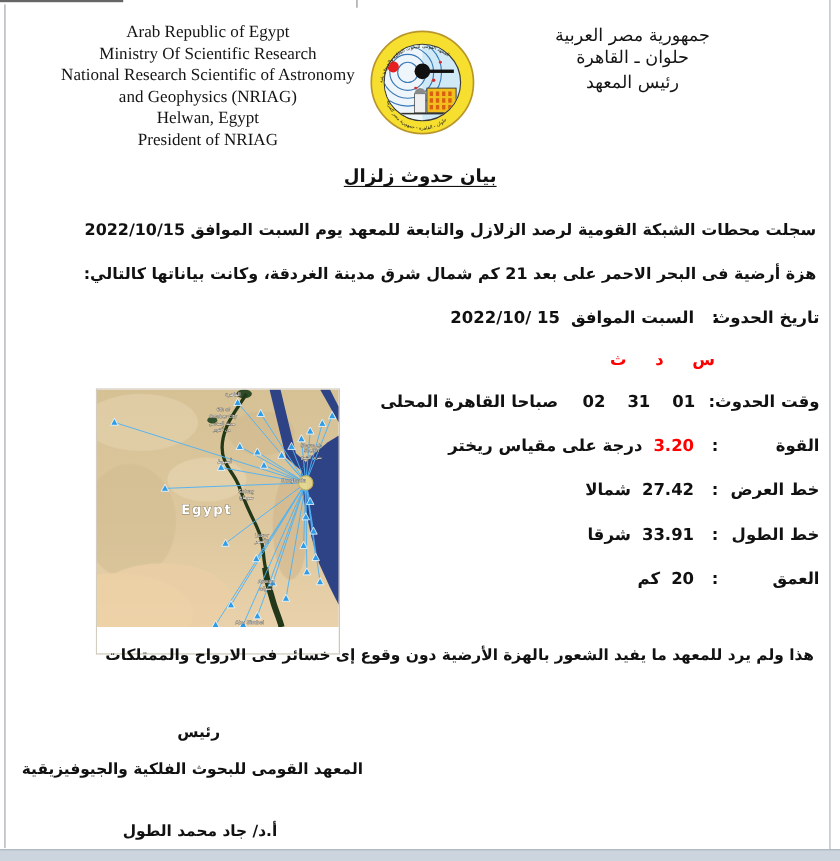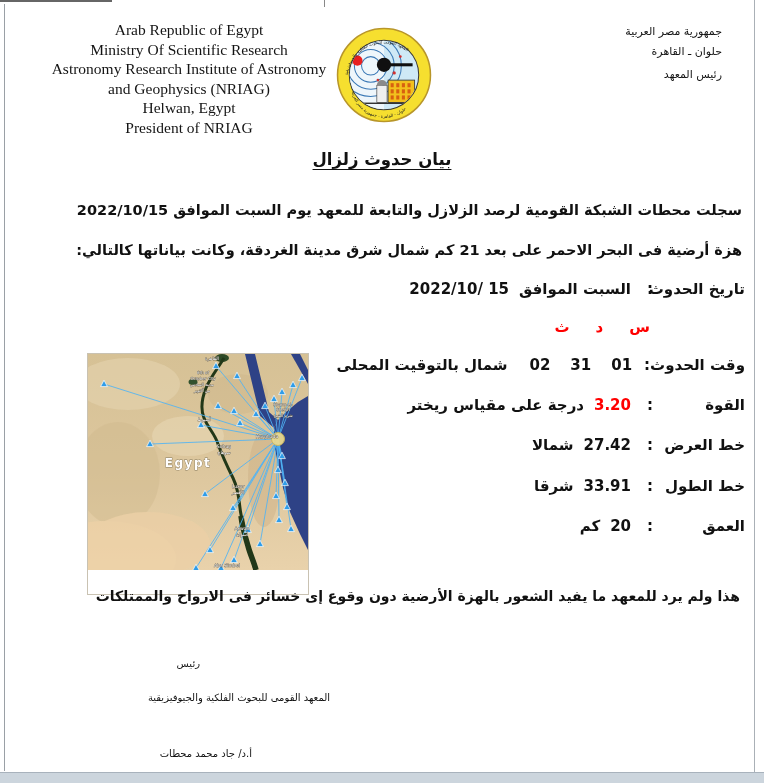--- a/index.html
+++ b/index.html
@@ -8,22 +8,22 @@
   
   .edge-left{position:absolute;left:4px;top:4px;width:1px;height:767px;background:#9aa0a6;}
   .edge-right{position:absolute;left:754px;top:0;width:1px;height:772px;background:#aab0b6;}
   .edge-topseg{position:absolute;left:0;top:0;width:112px;height:2px;background:#666;}
   .edge-tick{position:absolute;left:324px;top:0;width:1px;height:7px;background:#888;}
   .bottom-strip{position:absolute;left:0;top:772px;width:764px;height:11px;background:#ccd5dd;border-top:1px solid #a8b2bc;}
 
   
   .header-en{position:absolute;left:38px;top:20px;width:302px;text-align:center;
              font-family:"Liberation Serif",serif;font-size:15.5px;line-height:19.5px;color:#141414;}
-  .header-ar{position:absolute;left:428px;top:22px;width:294px;direction:rtl;
-             font-size:11px;line-height:20px;color:#141414;}
+  .header-ar{position:absolute;left:428px;top:22px;width:294px;text-align:center;direction:rtl;
+             font-size:16px;line-height:20px;color:#141414;}
   .header-ar .gap{margin-top:3px;}
   .logo{position:absolute;left:336px;top:27px;width:96px;height:96px;}
 
   
   .doc-title{position:absolute;left:0;top:150px;width:764px;text-align:center;}
   .doc-title span{font-size:16.5px;font-weight:bold;text-decoration:underline;text-underline-offset:4px;}
 
   
   .intro{position:absolute;right:22px;top:190px;direction:rtl;text-align:right;
          font-size:14.5px;font-weight:bold;line-height:40px;white-space:nowrap;}
@@ -48,37 +48,37 @@
   .st-tri{fill:#2f9ce8;stroke:#ffffff;stroke-width:.7;}
   .city{font-size:4.6px;fill:#ffffff;text-anchor:middle;paint-order:stroke;stroke:#4a4436;stroke-width:.5;
         font-family:"DejaVu Sans",sans-serif;}
   .city-sm{font-size:4px;}
   .country{font-size:12px;font-weight:bold;fill:#ffffff;letter-spacing:1.5px;text-anchor:middle;
            paint-order:stroke;stroke:rgba(60,55,40,.55);stroke-width:.8;}
 
   
   .closing{position:absolute;right:24px;top:588px;direction:rtl;text-align:center;
            font-size:14px;font-weight:bold;white-space:nowrap;}
-  .sig{position:absolute;direction:rtl;font-size:10px;white-space:nowrap;}
+  .sig{position:absolute;direction:rtl;font-size:14px;white-space:nowrap;font-weight:bold;}
   .sig-title{right:564px;top:658px;}
   .sig-inst{right:434px;top:692px;}
   .sig-name{right:512px;top:748px;}
 </style>
 </head>
 <body>
 
 <div class="edge-left"></div>
 <div class="edge-right"></div>
 <div class="edge-topseg"></div>
 <div class="edge-tick"></div>
 
 <div class="header-en">
   <div>Arab Republic of Egypt</div>
   <div>Ministry Of Scientific Research</div>
-  <div>Astronomy Research Institute of Astronomy</div>
+  <div>National Research Scientific of Astronomy</div>
   <div>and Geophysics (NRIAG)</div>
   <div>Helwan, Egypt</div>
   <div>President of NRIAG</div>
 </div>
 
 <div class="logo">
   <svg viewBox="0 0 94 94" width="96" height="96">
     <circle cx="47" cy="47" r="45.5" fill="#f6df2f" stroke="#b8962a" stroke-width="1.5"></circle>
     <circle cx="47" cy="47" r="34" fill="#cfe9f6" stroke="#3a3a3a" stroke-width="1"></circle>
     <clipPath id="innerClip">
@@ -150,21 +150,21 @@
   <span>ث</span>
 </div>
 
 <div class="row" style="top:356px;">
   <span class="label-wide">وقت الحدوث:</span>
   <span class="timenums">
     <span class="num">01</span>
     <span class="num">31</span>
     <span class="num">02</span>
   </span>
-  <span>شمال بالتوقيت المحلى</span>
+  <span>صباحا القاهرة المحلى</span>
 </div>
 
 <div class="row" style="top:396px;">
   <span class="label">القوة</span>
   <span class="colon">:</span>
   <span class="val num red">3.20</span>
   <span class="val">درجة على مقياس ريختر</span>
 </div>
 
 <div class="row" style="top:436px;">
@@ -298,15 +298,15 @@
     <text class="city city-sm" x="195" y="63">شرم الشيخ</text>
     <text class="city" x="179" y="84">Hurghada</text>
     <text class="country" x="100" y="113">Egypt</text>
   </svg>
 </div>
 
 <div class="closing">هذا ولم يرد للمعهد ما يفيد الشعور بالهزة الأرضية دون وقوع إى خسائر فى الارواح والممتلكات</div>
 
 <div class="sig sig-title">رئيس</div>
 <div class="sig sig-inst">المعهد القومى للبحوث الفلكية والجيوفيزيقية</div>
-<div class="sig sig-name">أ.د/ جاد محمد محطات</div>
+<div class="sig sig-name">أ.د/ جاد محمد الطول</div>
 
 <div class="bottom-strip"></div>
 
 </body></html>

